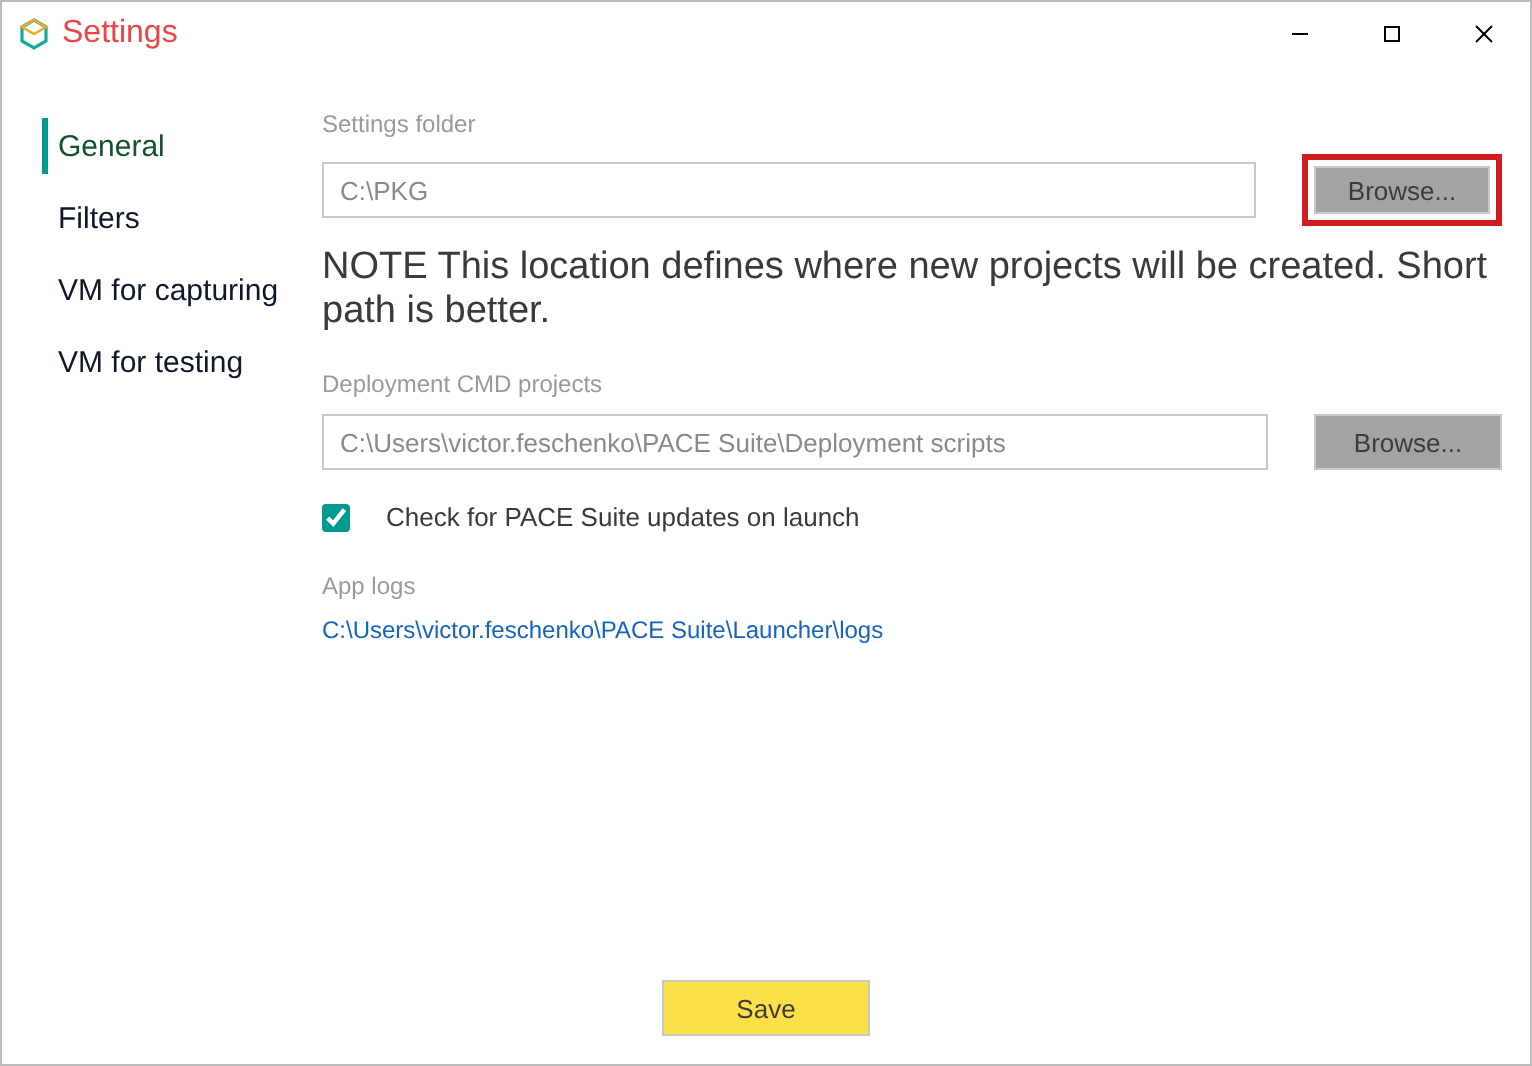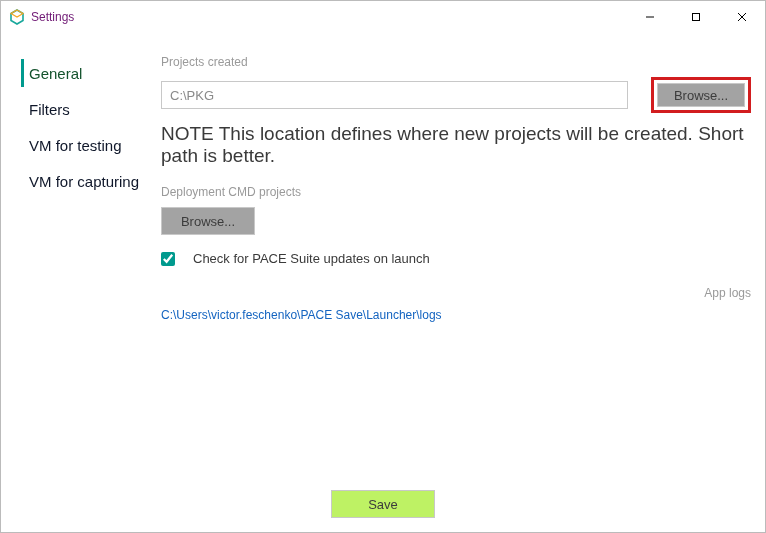--- a/index.html
+++ b/index.html
@@ -16,22 +16,22 @@
       display: flex;
       flex-direction: column;
       position: relative;
     }
     
     .titlebar {
       height: 32px;
       display: flex;
       align-items: center;
       padding-left: 8px;
-      font-size: 12px;
-      color: #701a75;
+      font-size: 16px;
+      color: #ef4444;
     }
     .titlebar .app-icon {
       width: 16px;
       height: 16px;
       margin-right: 6px;
       display: inline-flex;
       align-items: center;
       justify-content: center;
     }
     .titlebar .title-text {
@@ -155,42 +155,41 @@
     }
     .checkbox-row input[type=checkbox] {
       accent-color: #009a8e;
       width: 14px;
       height: 14px;
     }
     .applogs-label {
       font-size: 12px;
       color: #9a9a9a;
       margin-top: 14px;
-      text-align: right;
     }
     .link {
       font-size: 12px;
       color: #1464c0;
       margin-top: 2px;
       cursor: pointer;
     }
 
     
     .footer {
       height: 56px;
       display: flex;
       align-items: center;
       justify-content: center;
       gap: 24px;
     }
     .footer-btn {
       width: 104px;
       height: 28px;
       border: 1px solid #c8c8c8;
-      background: #bef264;
+      background: #fde047;
       font-size: 13px;
       color: #3c3c3c;
       cursor: pointer;
     }
   </style>
 </head>
 <body>
 
 <div class="titlebar">
   <span class="app-icon">
@@ -224,50 +223,51 @@
 <div class="content">
 
   <div class="sidebar">
     <div class="side-item active">
       <span>General</span>
     </div>
     <div class="side-item">
       <span>Filters</span>
     </div>
     <div class="side-item">
+      <span>VM for capturing</span>
+    </div>
+    <div class="side-item">
       <span>VM for testing</span>
     </div>
-    <div class="side-item">
-      <span>VM for capturing</span>
-    </div>
   </div>
 
   <div class="main">
 
-    <div class="section-label">Projects created</div>
+    <div class="section-label">Settings folder</div>
     <div class="row">
       <input class="textbox" type="text" value="C:\PKG" style="">
       <span class="highlight-box">
         <button class="browse-btn">Browse...</button>
       </span>
     </div>
 
     <div class="note">NOTE This location defines where new projects will be created. Short path is better.</div>
 
     <div class="section-label">Deployment CMD projects</div>
     <div class="row">
+      <input class="textbox" type="text" value="C:\Users\victor.feschenko\PACE Suite\Deployment scripts" style="">
       <button class="browse-btn">Browse...</button>
     </div>
 
     <label class="checkbox-row">
       <input type="checkbox" checked="" style="">
       <span>Check for PACE Suite updates on launch</span>
     </label>
 
     <div class="applogs-label">App logs</div>
-    <div class="link">C:\Users\victor.feschenko\PACE Save\Launcher\logs</div>
+    <div class="link">C:\Users\victor.feschenko\PACE Suite\Launcher\logs</div>
 
   </div>
 </div>
 
 <div class="footer">
   <button class="footer-btn">Save</button>
 </div>
 
 </body></html>

